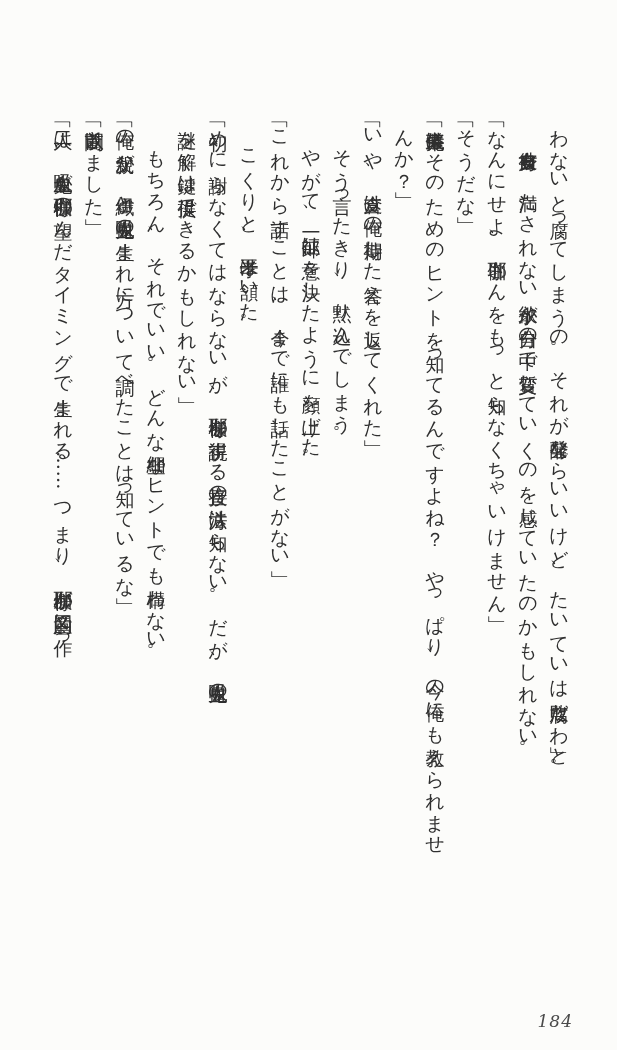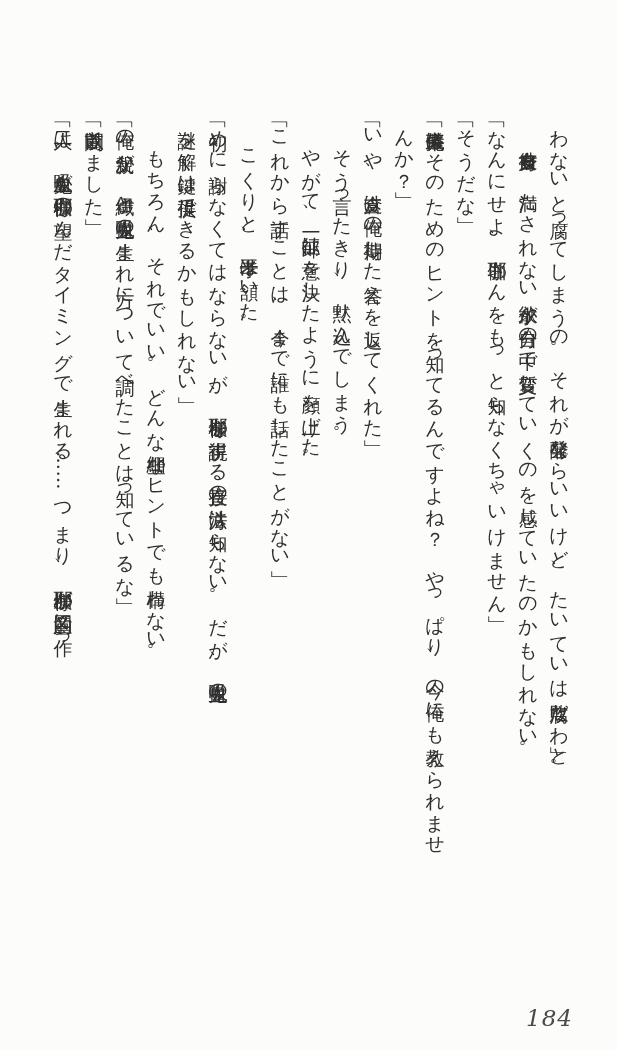--- a/index.html
+++ b/index.html
@@ -31,21 +31,21 @@
     line-height: 31px;
     white-space: nowrap;
   }
   .text-column.indent {
     text-indent: 20px;
   }
   .page-number {
     position: absolute;
     right: 44px;
     bottom: 19px;
-    font-size: 23px;
+    font-size: 17px;
     font-style: italic;
     color: #4a4a4a;
     letter-spacing: 1px;
   }
 </style>
 </head>
 <body>
 
 <div class="page">
   <div class="text-area">

